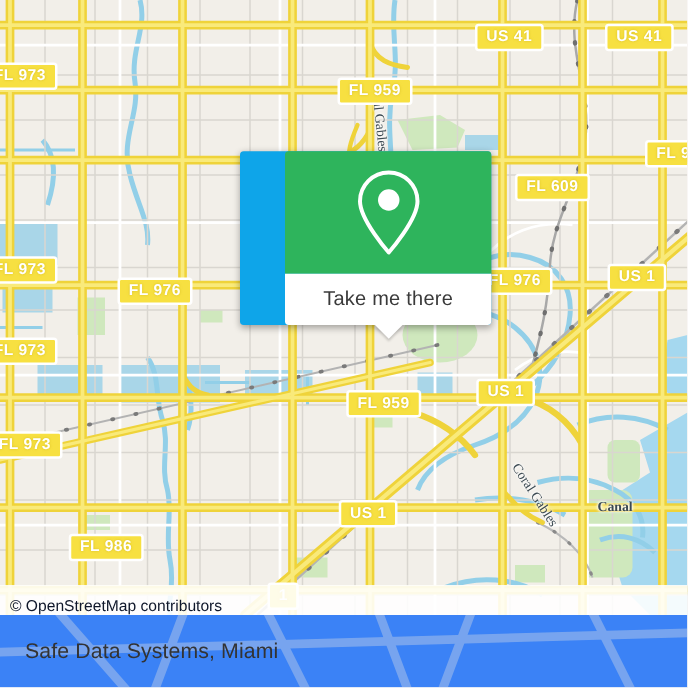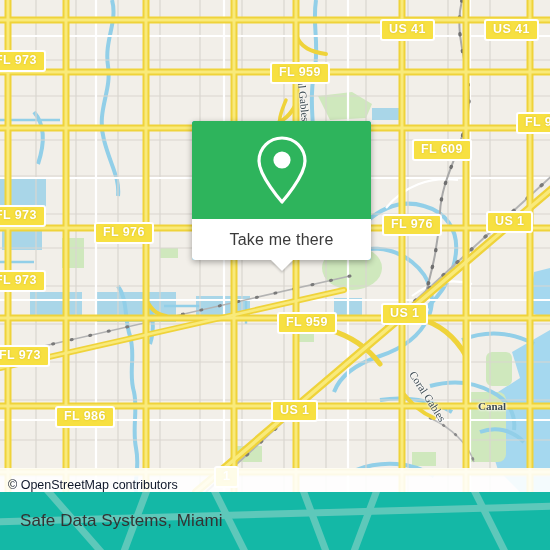--- a/index.html
+++ b/index.html
@@ -49,25 +49,26 @@
     display:flex;align-items:center;
   }
   .attrib span{
     font-size:12.5px;color:#0f172a;padding-left:8px;
     font-family:"Liberation Sans","DejaVu Sans",sans-serif;
     margin-top:10px;
   }
 
   
   .card{
-    position:absolute;left:192px;top:121px;width:179px;
+    position:absolute;left:192px;top:121px;width:165px;
     box-shadow:0 2px 6px rgba(0,0,0,.33);
     border-radius:3px;
     overflow:visible;
     background:#0ea5e9;
+    padding-left:36px;
   }
   .card-top{
     background:#2eb45c;
     height:98px;border-radius:3px 3px 0 0;
     display:flex;align-items:center;justify-content:center;
   }
   .card-bottom{
     height:41px;background:#ffffff;border-radius:0 0 3px 3px;
     display:flex;align-items:center;justify-content:center;
     position:relative;
@@ -80,21 +81,21 @@
     width:0;height:0;
     border-left:11px solid transparent;
     border-right:11px solid transparent;
     border-top:11px solid #ffffff;
     filter:drop-shadow(0 2px 1px rgba(0,0,0,.18));
   }
 
   
   .footer{
     position:absolute;left:0;top:492px;width:550px;height:58px;
-    background:#14b8a6;
+    background:#3b82f6;
     display:flex;align-items:center;justify-content:flex-start;
     padding:0 16px 0 20px;box-sizing:border-box;
     overflow:hidden;
   }
   .footer-wm{position:absolute;left:0;top:0;width:550px;height:58px;opacity:.35;}
   .footer-title{
     font-size:17px;color:#333333;letter-spacing:.1px;position:relative;z-index:2;
   }
   .brand{display:flex;align-items:center;position:relative;z-index:2;}
   .brand-word{
@@ -243,21 +244,21 @@
 
     <div class="waterlbl" style="left:300px;top:58px;transform:rotate(84deg);transform-origin:left center;">Coral Gables Canal</div>
     <div class="waterlbl" style="left:412px;top:366px;transform:rotate(57deg);transform-origin:left center;">Coral Gables</div>
     <div class="waterlbl" style="left:478px;top:400px;font-weight:bold;">Canal</div>
 
     <div class="shield" style="left:-14px;top:50px;"><i>FL 973</i></div>
     <div class="shield" style="left:-14px;top:205px;"><i>FL 973</i></div>
     <div class="shield" style="left:-14px;top:270px;"><i>FL 973</i></div>
     <div class="shield" style="left:94px;top:222px;"><i>FL 976</i></div>
     <div class="shield" style="left:-10px;top:345px;"><i>FL 973</i></div>
-    <div class="shield" style="left:55px;top:406px;"><i>FL 986</i></div>
+    <div class="shield" style="left:55px;top:427px;"><i>FL 986</i></div>
     <div class="shield" style="left:270px;top:62px;"><i>FL 959</i></div>
     <div class="shield" style="left:380px;top:19px;"><i>US 41</i></div>
     <div class="shield" style="left:484px;top:19px;"><i>US 41</i></div>
     <div class="shield" style="left:412px;top:139px;"><i>FL 609</i></div>
     <div class="shield" style="left:516px;top:112px;"><i>FL 97</i></div>
     <div class="shield" style="left:382px;top:214px;"><i>FL 976</i></div>
     <div class="shield" style="left:486px;top:211px;"><i>US 1</i></div>
     <div class="shield" style="left:381px;top:303px;"><i>US 1</i></div>
     <div class="shield" style="left:277px;top:312px;"><i>FL 959</i></div>
     <div class="shield" style="left:271px;top:400px;"><i>US 1</i></div>

